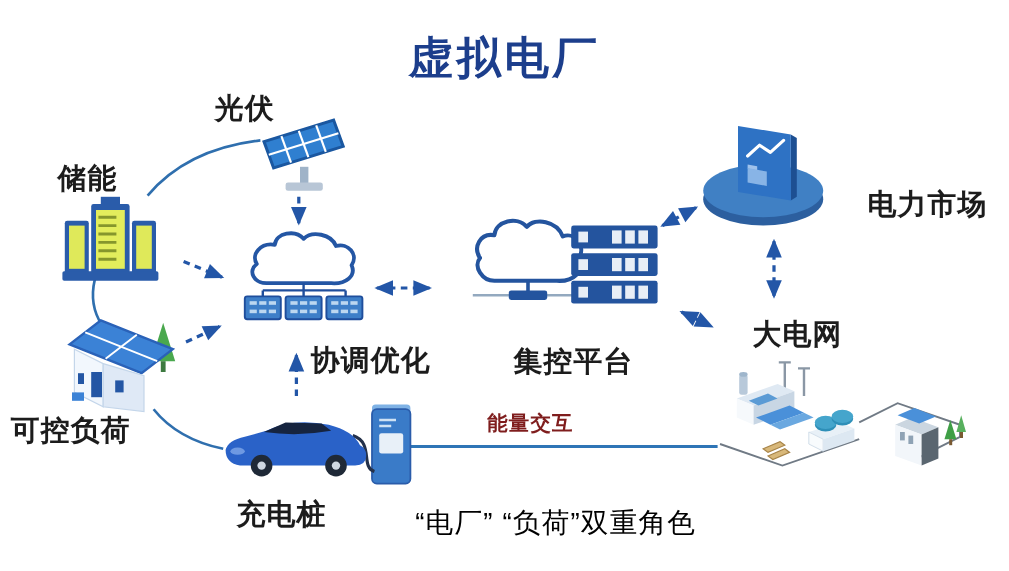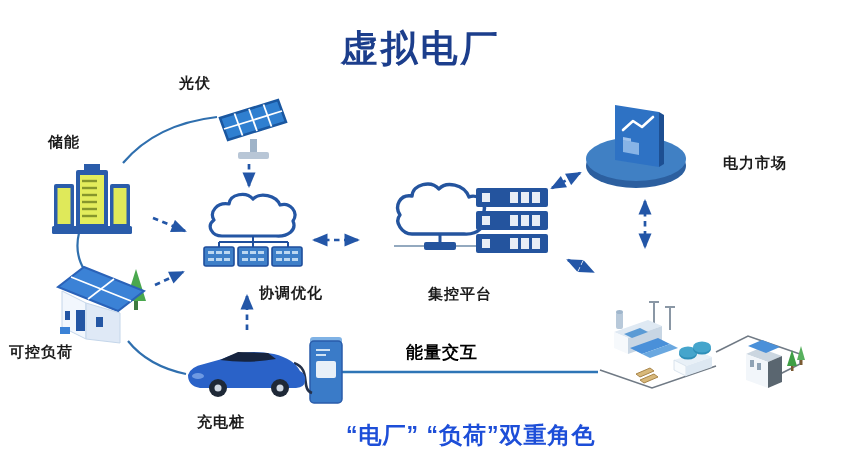--- a/index.html
+++ b/index.html
@@ -6,27 +6,27 @@
   #canvas{
     position:relative;width:841px;height:476px;background:#ffffff;overflow:hidden;
     font-family:"Liberation Sans","DejaVu Sans",sans-serif;
   }
   .abs{position:absolute;}
   #title{
     left:0;right:0;top:24px;text-align:center;
     font-size:37px;font-weight:800;color:#1c3e8c;letter-spacing:3px;
   }
   .node-label{
-    font-size:15px;font-weight:600;color:#1c1c1c;letter-spacing:1px;white-space:nowrap;
+    font-size:24px;font-weight:600;color:#1c1c1c;letter-spacing:1px;white-space:nowrap;
   }
   #energy-label{
-    font-size:17px;font-weight:700;color:#000000;letter-spacing:1px;
+    font-size:17px;font-weight:700;color:#7f1d1d;letter-spacing:1px;
   }
   #caption{
-    font-size:23px;font-weight:700;color:#1d4ed8;letter-spacing:1px;white-space:nowrap;
+    font-size:23px;font-weight:400;color:#000000;letter-spacing:1px;white-space:nowrap;
   }
   svg{display:block;}
   #connector-layer{left:0;top:0;}
 </style>
 </head>
 <body>
 
 <div id="canvas">
 
   <div id="title" class="abs">虚拟电厂</div>
@@ -195,20 +195,21 @@
   <svg class="abs" style="left:585px;top:100px;" width="106" height="92" viewBox="0 0 106 92">
     <ellipse cx="51" cy="66" rx="50" ry="22" fill="#2c5f9f"></ellipse>
     <ellipse cx="51" cy="59" rx="50" ry="22" fill="#4080c4"></ellipse>
     <polygon points="74,12 79,15 79,64 74,67" fill="#1d4f92"></polygon>
     <polygon points="30,5 74,12 74,67 30,60" fill="#2e72c4"></polygon>
     <polyline points="38,30 48,21 57,27 68,17" fill="none" stroke="#ffffff" stroke-width="2.6" stroke-linecap="round" stroke-linejoin="round"></polyline>
     <polygon points="38,37 46,38.5 46,42 38,40.5" fill="#9fc2ec"></polygon>
     <polygon points="38,40 54,43 54,55 38,52" fill="#88b4e6"></polygon>
   </svg>
 
+  <div class="abs node-label" style="left:627px;top:263px;">大电网</div>
   <svg class="abs" style="left:596px;top:292px;" width="212" height="112" viewBox="0 0 212 112">
 
     <g fill="none" stroke="#707a85" stroke-width="1.6">
       <path d="M 4,78 L 56,96 L 120,74"></path>
       <path d="M 120,60 L 152,44 L 204,62 L 204,72 L 164,92"></path>
     </g>
 
     <g>
       <rect x="20" y="20" width="7" height="17" rx="2" fill="#b8c9da"></rect>
       <ellipse cx="23.5" cy="20" rx="3.5" ry="2" fill="#9fb6cc"></ellipse>

